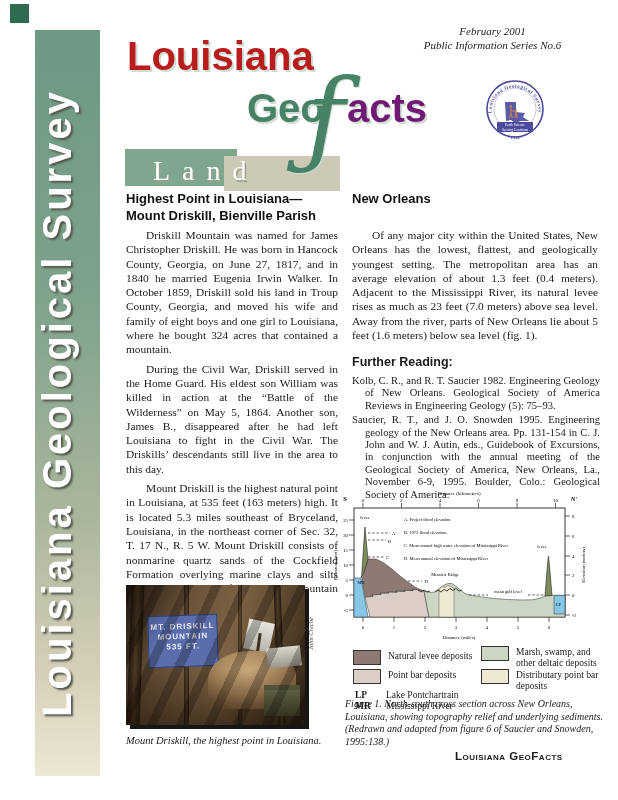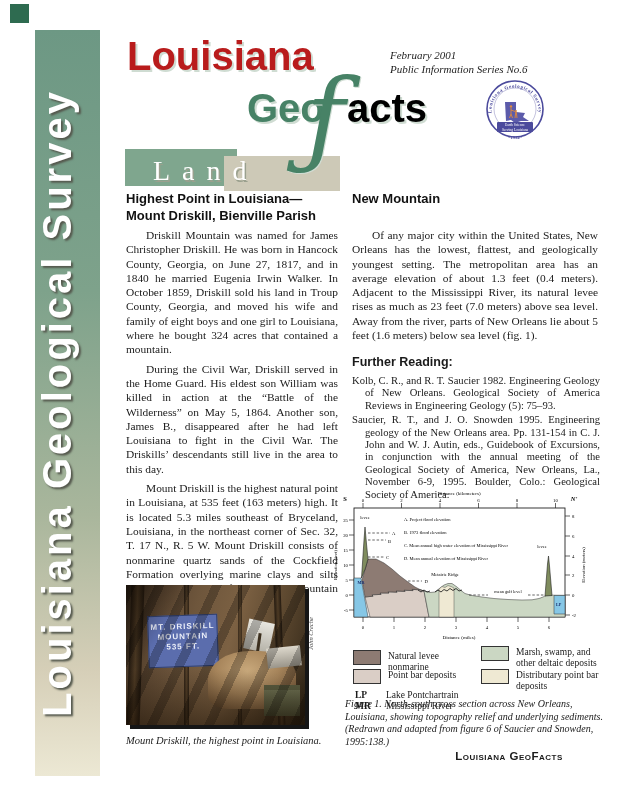--- a/index.html
+++ b/index.html
@@ -8,27 +8,27 @@
   .abs{position:absolute;}
 
   
   #corner-square{left:10px;top:4px;width:19px;height:19px;background:#2e6b50;}
   #sidebar{left:35px;top:30px;width:65px;height:746px;
     background:linear-gradient(180deg,#6d9884 0%,#7ea28b 35%,#a9b69c 65%,#d6cfb8 86%,#ece8d4 100%);}
   #sidebar-text{position:absolute;left:0px;top:746px;width:746px;height:65px;
     transform-origin:0 0;transform:rotate(-90deg);
     text-align:center;line-height:64px;font:bold 40px "Liberation Sans",sans-serif;
     color:#ffffff;letter-spacing:3px;white-space:nowrap;text-shadow:-2px 2px 2px #55594e;}
-  #issue-block{left:390px;top:48px;width:205px;text-align:left;
+  #issue-block{left:390px;top:24px;width:205px;text-align:center;
     font:italic 11px/14px "Liberation Serif",serif;color:#222;}
   #title1{left:127px;top:34px;font:bold 40px "Liberation Sans",sans-serif;color:#b91c1c;
     text-shadow:2px 2px 0 #cfdcd2;letter-spacing:0px;}
   #title2{left:247px;top:86px;font:bold 40px "Liberation Sans",sans-serif;color:#478266;
     text-shadow:2px 2px 0 #cfdcd2;}
-  #title2-acts{left:347px;top:86px;font:bold 40px "Liberation Sans",sans-serif;color:#000000;
+  #title2-acts{left:347px;top:86px;font:bold 40px "Liberation Sans",sans-serif;color:#701a75;
     text-shadow:2px 2px 0 #cfdcd2;}
   #big-f{left:306px;top:66px;font:italic 105px/105px "DejaVu Serif",serif;color:#478266;
     z-index:5;text-shadow:1px 1px 0 #cfdcd2;}
   #banner-green{left:125px;top:149px;width:112px;height:37px;background:#7fa68e;}
   #banner-tan{left:224px;top:156px;width:116px;height:35px;background:#cdc9b7;}
   #banner-text{left:153px;top:155px;font:28px "Liberation Serif",serif;color:#ffffff;
     letter-spacing:12px;z-index:4;text-shadow:1.5px 1.5px 0 #9aa08e;}
   #logo{left:485px;top:80px;}
 
   
@@ -77,21 +77,21 @@
   #figure-svg{left:332px;top:488px;}
   #legend{left:353px;top:646px;width:252px;font:9.5px/10.5px "Liberation Serif",serif;}
   .leg-row{position:absolute;display:flex;}
   .swatch{width:26px;height:13px;border:1px solid #333;margin-right:7px;flex:0 0 auto;}
   .leg-label{padding-top:1px;}
   .abbr-k{position:absolute;font-weight:bold;}
   .abbr-v{position:absolute;}
   #fig-caption{left:345px;top:698px;width:262px;font:italic 10px/12.5px "Liberation Serif",serif;}
 
   
-  #footer{left:434px;top:750px;width:150px;text-align:center;
+  #footer{left:455px;top:750px;width:150px;
     font:bold 11.5px "Liberation Sans",sans-serif;font-variant:small-caps;letter-spacing:.5px;}
 
   svg text{font-family:"Liberation Serif",serif;}
 </style>
 </head>
 <body>
 
 <div id="page">
 
   <div class="abs" id="corner-square"></div>
@@ -143,21 +143,21 @@
     <div>Highest Point in Louisiana—</div>
     <div>Mount Driskill, Bienville Parish</div>
   </div>
   <div class="abs body-col" id="col-left">
     <p class="para">Driskill Mountain was named for James Christopher Driskill. He was born in Hancock County, Georgia, on June 27, 1817, and in 1840 he married Eugenia Irwin Walker. In October 1859, Driskill sold his land in Troup County, Georgia, and moved his wife and family of eight boys and one girl to Louisiana, where he bought 324 acres that contained a mountain.</p>
     <p class="para">During the Civil War, Driskill served in the Home Guard. His eldest son William was killed in action at the “Battle of the Wilderness” on May 5, 1864. Another son, James B., disappeared after he had left Louisiana to fight in the Civil War. The Driskills’ descendants still live in the area to this day.</p>
     <p class="para">Mount Driskill is the highest natural point in Louisiana, at 535 feet (163 meters) high. It is located 5.3 miles southeast of Bryceland, Louisiana, in the northeast corner of Sec. 32, T. 17 N., R. 5 W. Mount Driskill consists of nonmarine quartz sands of the Cockfield Formation overlying marine clays and silts and coastal sands of the Cook Mountain Formation.</p>
   </div>
 
   <div class="abs headline" id="head-right">
-    <div>New Mountain</div>
+    <div>New Orleans</div>
   </div>
   <div class="abs body-col" id="col-right">
     <p class="para">Of any major city within the United States, New Orleans has the lowest, flattest, and geologically youngest setting. The metropolitan area has an average elevation of about 1.3 feet (0.4 meters). Adjacent to the Mississippi River, its natural levee rises as much as 23 feet (7.0 meters) above sea level. Away from the river, parts of New Orleans lie about 5 feet (1.6 meters) below sea level (fig. 1).</p>
   </div>
   <div class="abs" id="further-head">Further Reading:</div>
   <div class="abs" id="refs">
     <p class="ref">Kolb, C. R., and R. T. Saucier 1982. Engineering Geology of New Orleans. Geological Society of America Reviews in Engineering Geology (5): 75–93.</p>
     <p class="ref">Saucier, R. T., and J. O. Snowden 1995. Engineering geology of the New Orleans area. Pp. 131-154 in C. J. John and W. J. Autin, eds., Guidebook of Excursions, in conjunction with the annual meeting of the Geological Society of America, New Orleans, La., November 6-9, 1995. Boulder, Colo.: Geological Society of America.</p>
   </div>
 
@@ -295,21 +295,21 @@
       <text x="240" y="88.6">2</text>
       <text x="240" y="108.6">0</text>
       <text x="240" y="128.6">-2</text>
     </g>
     <text x="253" y="77" font-size="4.8" text-anchor="middle" transform="rotate(-90 253 77)">Elevation (meters)</text>
   </svg>
 
   <div class="abs" id="legend">
     <div class="leg-row" style="left:0;top:4px;width:124px;">
       <span class="swatch" style="background: rgb(141, 123, 115);"></span>
-      <span class="leg-label">Natural levee nonmarine</span>
+      <span class="leg-label">Natural levee deposits</span>
     </div>
     <div class="leg-row" style="left:0;top:23px;width:124px;">
       <span class="swatch" style="background: rgb(218, 206, 198);"></span>
       <span class="leg-label">Point bar deposits</span>
     </div>
     <div class="leg-row" style="left:128px;top:0;width:126px;">
       <span class="swatch" style="background: rgb(203, 215, 195);"></span>
       <span class="leg-label">Marsh, swamp, and other deltaic deposits</span>
     </div>
     <div class="leg-row" style="left:128px;top:23px;width:126px;">

